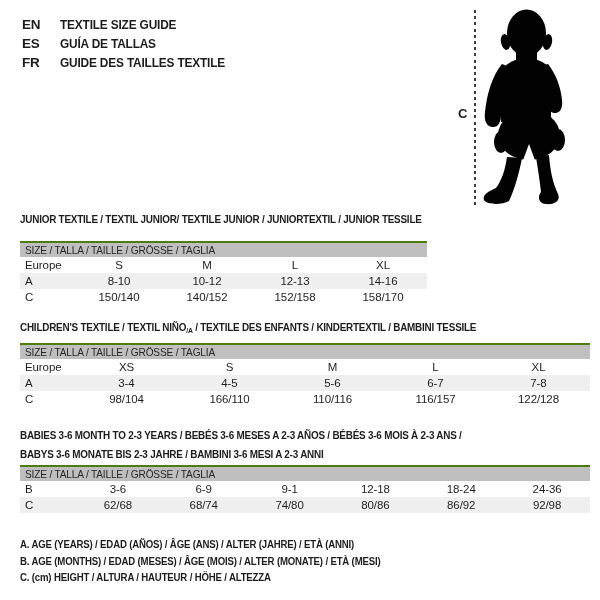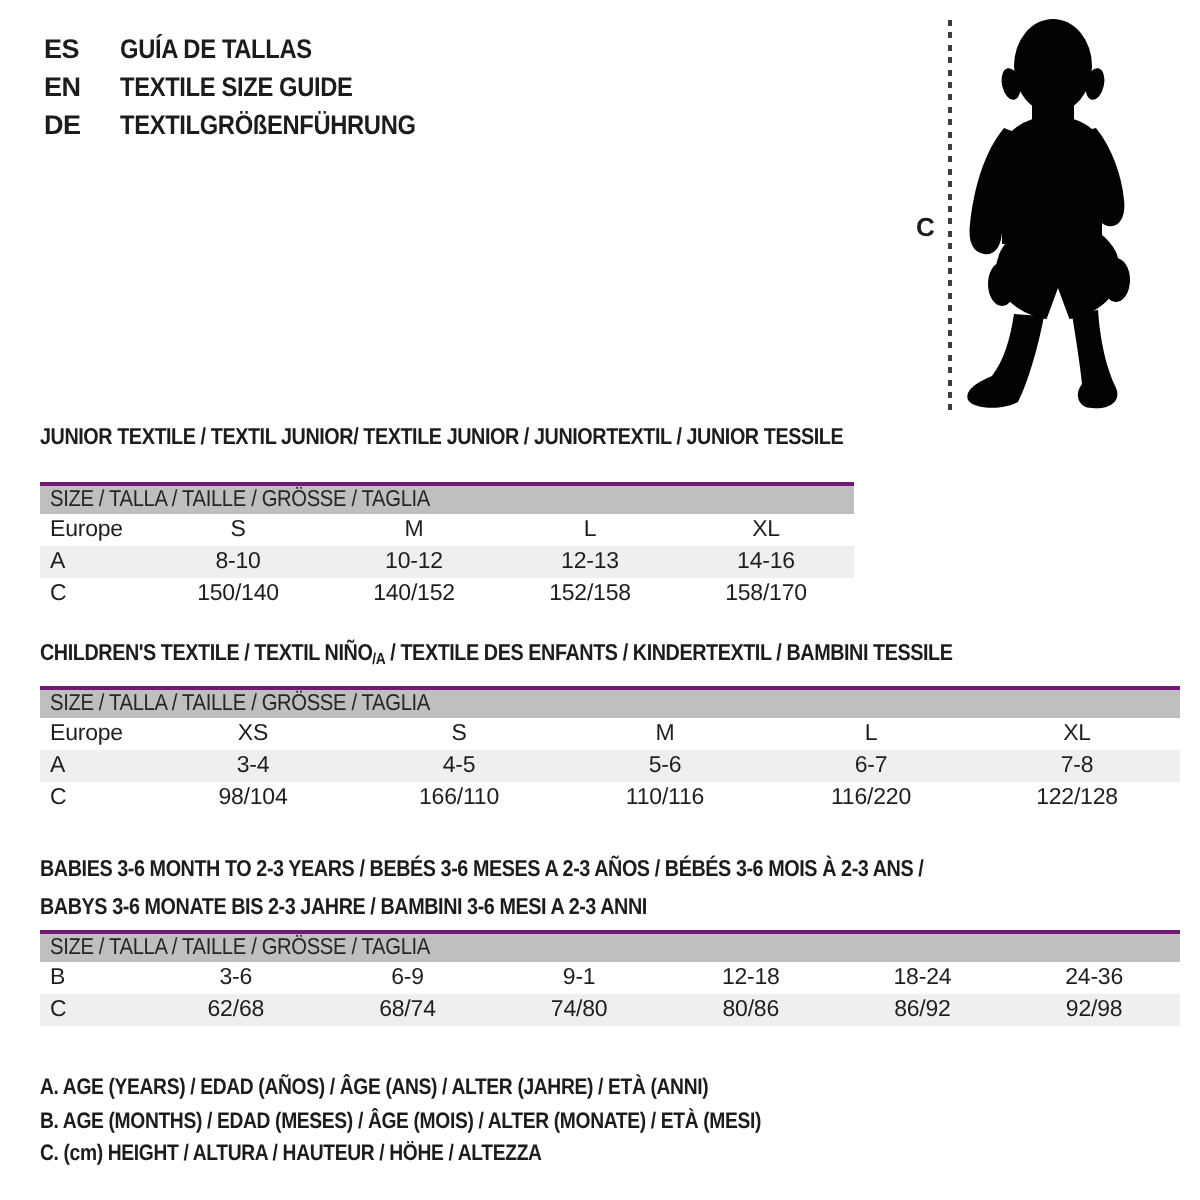--- a/index.html
+++ b/index.html
@@ -33,46 +33,46 @@
   
   table.size-table{
     position:absolute;left:20px;border-collapse:collapse;table-layout:fixed;
     font-size:11.5px;color:#1e1e1e;
   }
   #junior-table{top:241px;width:407px;}
   #children-table{top:343px;width:570px;}
   #babies-table{top:465px;width:570px;}
   col.label-col{width:55px;}
   tr.band td{
-    background:#bfbfbf;border-top:2px solid #701a75;height:14px;
+    background:#bfbfbf;border-top:2px solid #4d7c0f;height:14px;
     padding:0 0 0 5px;color:#262626;
   }
   tr.band td .cond{display:inline-block;transform:scaleX(0.88);transform-origin:0 50%;white-space:nowrap;letter-spacing:-0.2px;}
   tr.data td{height:16px;padding:0;text-align:center;letter-spacing:-0.1px;line-height:16px;}
   tr.data td.rowlabel{text-align:left;padding-left:5px;}
   tr.alt td{background:#efefef;}
   
   .footnotes{position:absolute;left:20px;top:536px;font-weight:bold;font-size:11.2px;line-height:16.5px;}
   .footnote{transform:scaleX(0.86);transform-origin:0 50%;white-space:nowrap;letter-spacing:-0.2px;}
 </style>
 </head>
 <body>
 
 <div class="langs">
   <div class="lang-row">
+    <span class="lang-code">EN</span>
+    <span class="lang-label">TEXTILE SIZE GUIDE</span>
+  </div>
+  <div class="lang-row">
     <span class="lang-code">ES</span>
     <span class="lang-label">GUÍA DE TALLAS</span>
   </div>
   <div class="lang-row">
-    <span class="lang-code">EN</span>
-    <span class="lang-label">TEXTILE SIZE GUIDE</span>
-  </div>
-  <div class="lang-row">
-    <span class="lang-code">DE</span>
-    <span class="lang-label">TEXTILGRÖßENFÜHRUNG</span>
+    <span class="lang-code">FR</span>
+    <span class="lang-label">GUIDE DES TAILLES TEXTILE</span>
   </div>
 </div>
 
 <div class="figure">
   <div class="dash-line"></div>
   <div class="height-label">C</div>
   <svg class="baby-svg" width="122" height="210" viewBox="0 0 122 210" xmlns="http://www.w3.org/2000/svg">
     <g fill="#020202">
       <ellipse cx="48.5" cy="31" rx="19.5" ry="23.5"></ellipse>
       <ellipse cx="27.5" cy="40" rx="4.5" ry="8" transform="rotate(-12 27.5 40)"></ellipse>
@@ -157,21 +157,21 @@
     <td>4-5</td>
     <td>5-6</td>
     <td>6-7</td>
     <td>7-8</td>
   </tr>
   <tr class="data">
     <td class="rowlabel">C</td>
     <td>98/104</td>
     <td>166/110</td>
     <td>110/116</td>
-    <td>116/220</td>
+    <td>116/157</td>
     <td>122/128</td>
   </tr>
 </tbody>
   </table>
 
 <div class="sec-title" id="babies-title">
   <div>BABIES 3-6 MONTH TO 2-3 YEARS / BEBÉS 3-6 MESES A 2-3 AÑOS / BÉBÉS 3-6 MOIS À 2-3 ANS /</div>
   <div>BABYS 3-6 MONATE BIS 2-3 JAHRE / BAMBINI 3-6 MESI A 2-3 ANNI</div>
 </div>
 <table class="size-table" id="babies-table">

